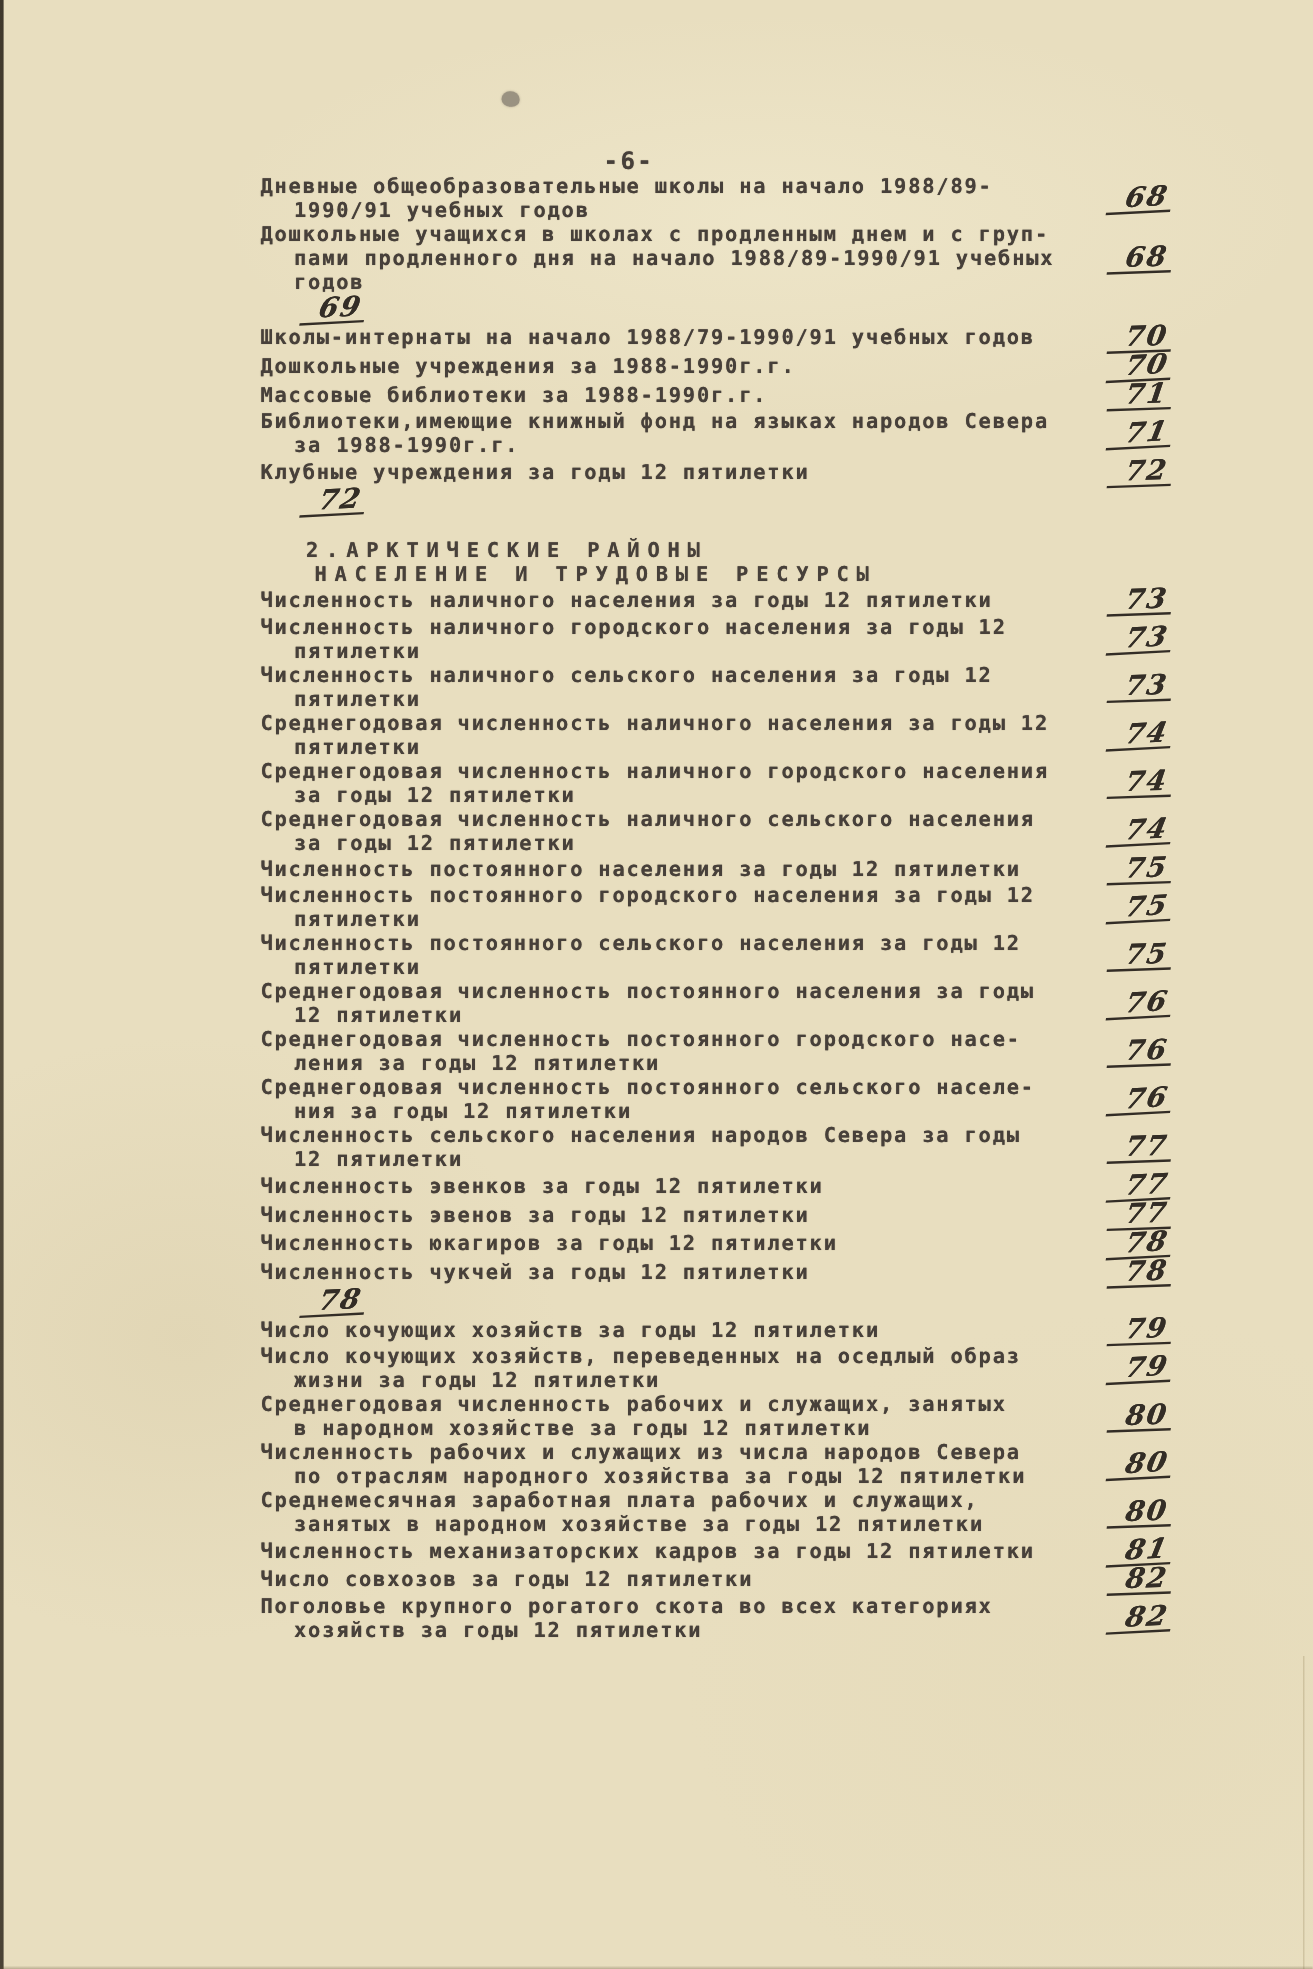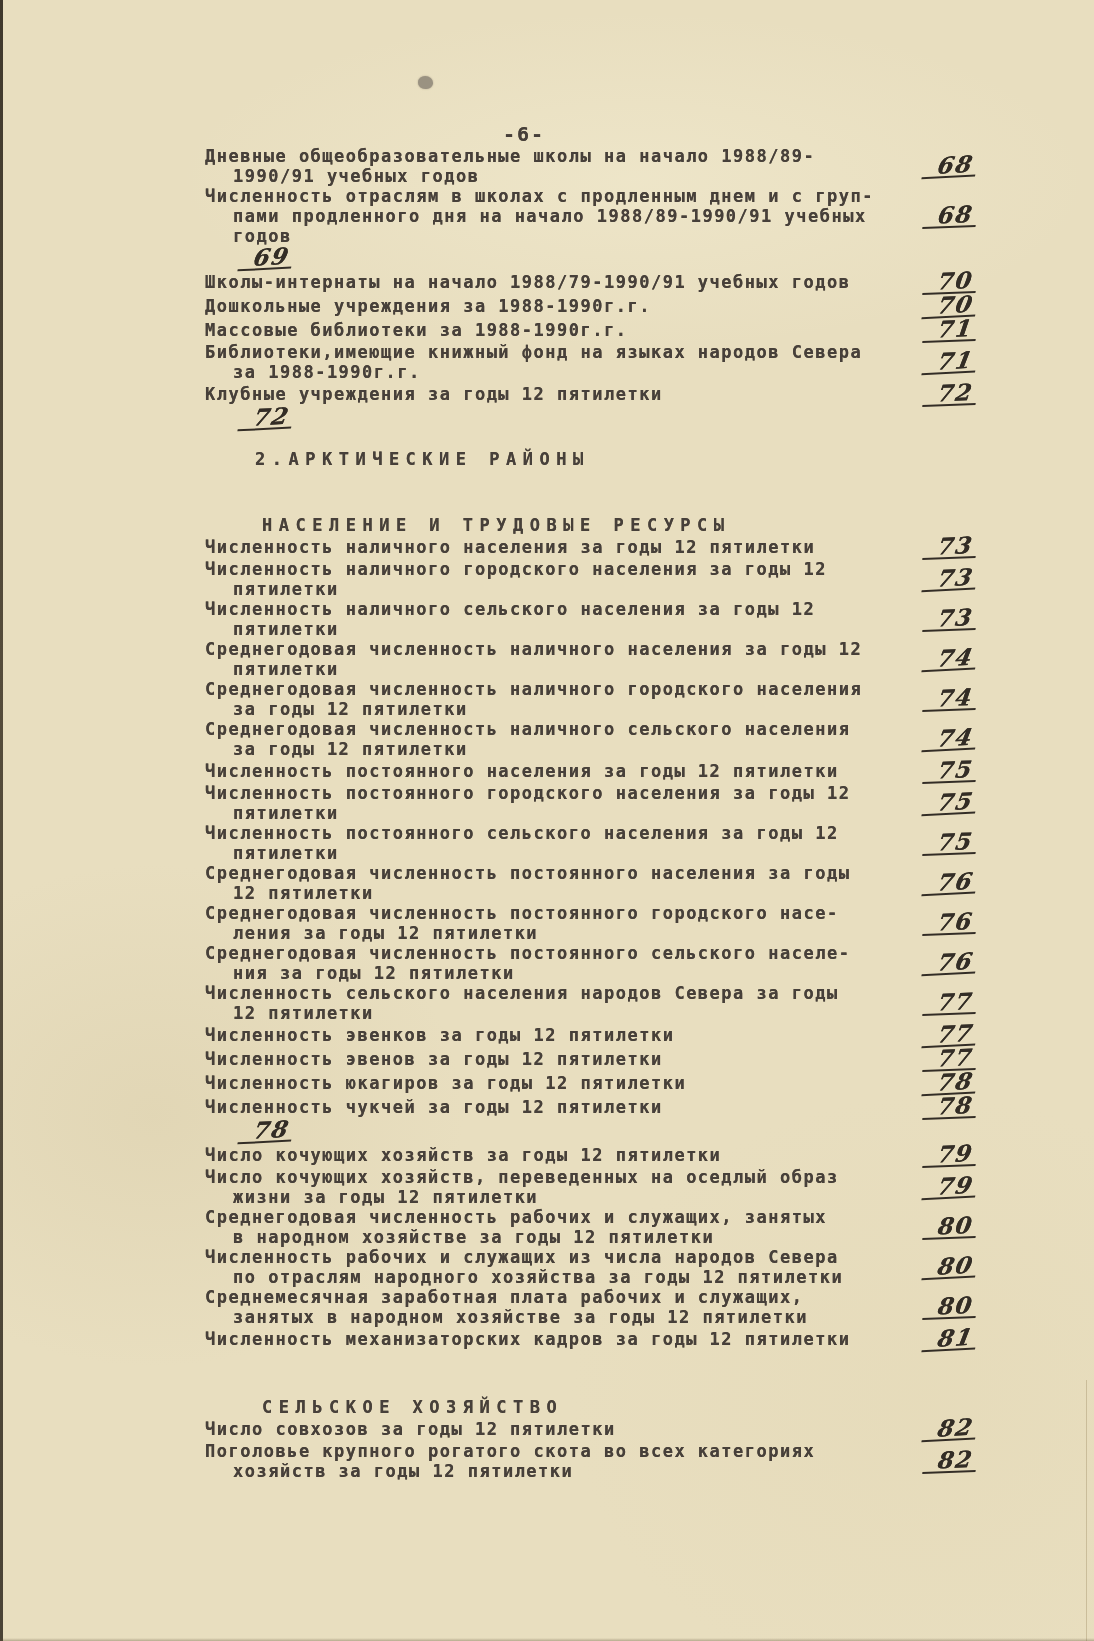--- a/index.html
+++ b/index.html
@@ -30,36 +30,36 @@
     position:absolute;top:122px;left:503px;
     font-size:20px;font-weight:bold;letter-spacing:2px;color:var(--ink);
     text-shadow:0 0 .6px rgba(60,50,40,.8);
   }
   .toc{
     position:absolute;left:205px;top:146px;width:772px;
     color:var(--ink);font-size:17px;font-weight:bold;
     letter-spacing:1.5px;line-height:20px;
     text-shadow:0 0 .6px rgba(60,50,40,.75);
   }
-  .row{display:flex;align-items:center;}
+  .row{display:flex;align-items:center;margin-left:12px;}
   .lines{flex:1 1 auto;min-width:0;}
   .line{white-space:pre;}
   .line.cont{padding-left:28px;}
   .numwrap{flex:0 0 88px;display:flex;justify-content:flex-end;align-items:center;}
   .num{
     font-family:"DejaVu Serif", serif;font-style:italic;font-weight:bold;
     font-size:23px;line-height:21px;color:var(--pencil);
     border-bottom:2.5px solid var(--pencil);
     padding:0 4px 1px 14px;
     transform:skewX(-10deg) rotate(-2deg);
     text-shadow:0 0 .5px rgba(40,35,28,.9);
   }
   .row:nth-child(odd) .num{transform:skewX(-14deg) rotate(-3deg);}
   .heading1{padding-left:50px;margin-top:19px;letter-spacing:6.5px;white-space:pre;}
-  .heading2{padding-left:57px;letter-spacing:6.5px;white-space:pre;margin-top:46px;}
+  .heading2{padding-left:57px;letter-spacing:6.5px;white-space:pre;}
 </style>
 </head>
 <body style="--paper: #e8debf; --ink: #47403a; --pencil: #332d26;">
 
 <div class="edge-left"></div>
 <div class="edge-right"></div>
 <div class="edge-bottom"></div>
 <div class="smudge"></div>
 
 <div class="page-header">-6-</div>
@@ -69,21 +69,21 @@
       <div class="lines">
         <div class="line">Дневные общеобразовательные школы на начало 1988/89-</div>
         <div class="line cont">1990/91 учебных годов</div>
       </div>
       <div class="numwrap">
         <span class="num">68</span>
       </div>
     </div>
     <div class="row">
       <div class="lines">
-        <div class="line">Численность отраслям в школах с продленным днем и с груп-</div>
+        <div class="line">Дошкольные учащихся в школах с продленным днем и с груп-</div>
         <div class="line cont">пами продленного дня на начало 1988/89-1990/91 учебных</div>
         <div class="line cont">годов</div>
       </div>
       <div class="numwrap">
         <span class="num">68</span>
       </div>
     </div>
     <div class="row">
       <div class="numwrap">
         <span class="num">69</span>
@@ -334,21 +334,20 @@
       </div>
     </div>
     <div class="row">
       <div class="lines">
         <div class="line">Численность механизаторских кадров за годы 12 пятилетки</div>
       </div>
       <div class="numwrap">
         <span class="num">81</span>
       </div>
     </div>
-    <div class="heading2">СЕЛЬСКОЕ ХОЗЯЙСТВО</div>
     <div class="row">
       <div class="lines">
         <div class="line">Число совхозов за годы 12 пятилетки</div>
       </div>
       <div class="numwrap">
         <span class="num">82</span>
       </div>
     </div>
     <div class="row">
       <div class="lines">

